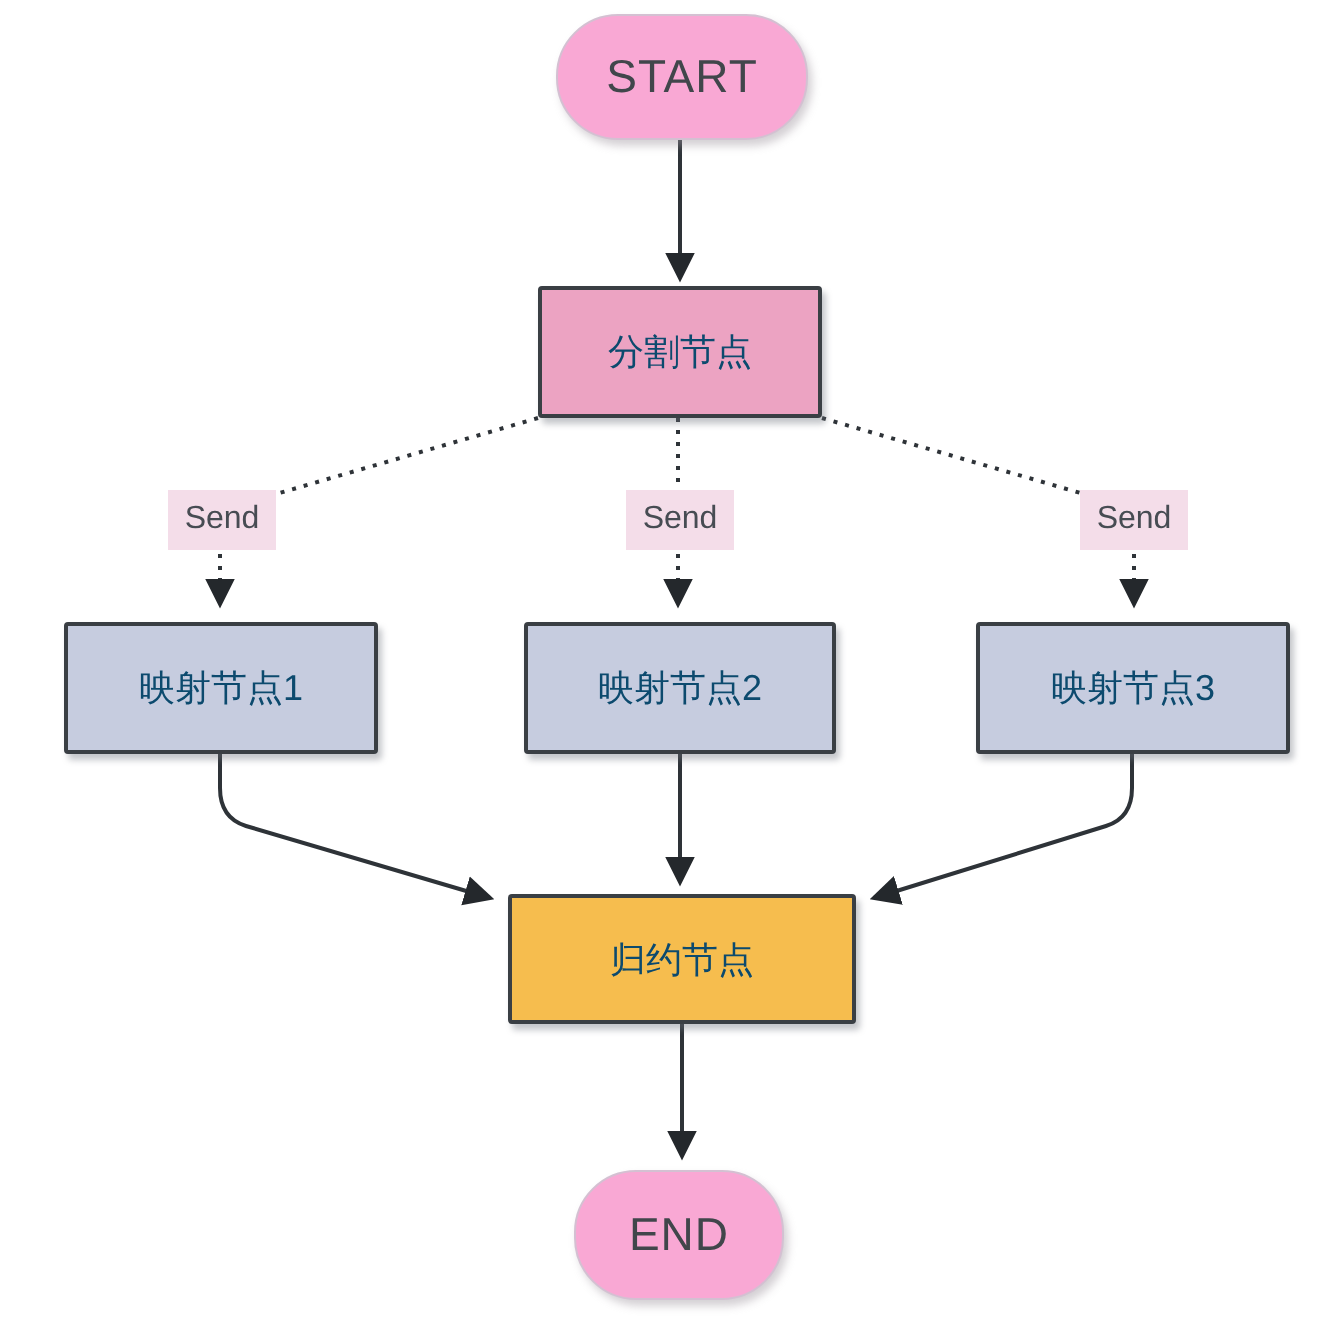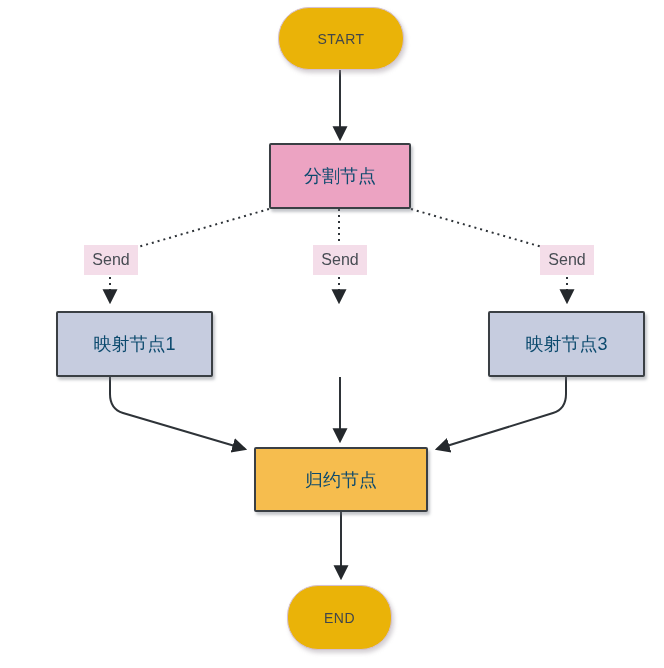--- a/index.html
+++ b/index.html
@@ -35,38 +35,38 @@
   }
   .node {
     position: absolute;
     display: flex;
     align-items: center;
     justify-content: center;
     box-sizing: border-box;
     text-align: center;
   }
   .pill {
-    background: #eab308;
+    background: #f9a8d4;
     border: 1.5px solid #d4c0d2;
     border-radius: 31px;
     color: #41464b;
-    font-size: 14px;
+    font-size: 23px;
     letter-spacing: 0.5px;
     box-shadow: 2px 3px 4px rgba(160,150,160,0.45);
   }
   .rect {
     border: 2.5px solid #3a3f44;
     border-radius: 2px;
     color: #0c4a6e;
     font-size: 18px;
     font-weight: 500;
     box-shadow: 2px 3px 3px rgba(110,115,125,0.4);
   }
   .node-split  { left: 269px; top: 143px; width: 142px; height: 66px; background: #eca3c2; }
-  .node-map1   { left: 32px;  top: 311px; width: 157px; height: 66px; background: #c6ccdf; margin-left: 24px; }
+  .node-map1   { left: 32px;  top: 311px; width: 157px; height: 66px; background: #c6ccdf; }
   .node-map2   { left: 262px; top: 311px; width: 156px; height: 66px; background: #c6ccdf; }
   .node-map3   { left: 488px; top: 311px; width: 157px; height: 66px; background: #c6ccdf; }
   .node-reduce { left: 254px; top: 447px; width: 174px; height: 65px; background: #f6bd4e; }
   .node-start  { left: 278px; top: 7px;   width: 126px; height: 63px; }
   .node-end    { left: 287px; top: 585px; width: 105px; height: 65px; }
   .edge-label {
     position: absolute;
     display: flex;
     align-items: center;
     justify-content: center;
@@ -106,19 +106,20 @@
 
   <div class="node pill node-start">START</div>
 
   <div class="node rect node-split">分割节点</div>
 
   <div class="edge-label send1">Send</div>
   <div class="edge-label send2">Send</div>
   <div class="edge-label send3">Send</div>
 
   <div class="node rect node-map1">映射节点1</div>
+  <div class="node rect node-map2">映射节点2</div>
   <div class="node rect node-map3">映射节点3</div>
 
   <div class="node rect node-reduce">归约节点</div>
 
   <div class="node pill node-end">END</div>
 
 </div>
 
 </body></html>

